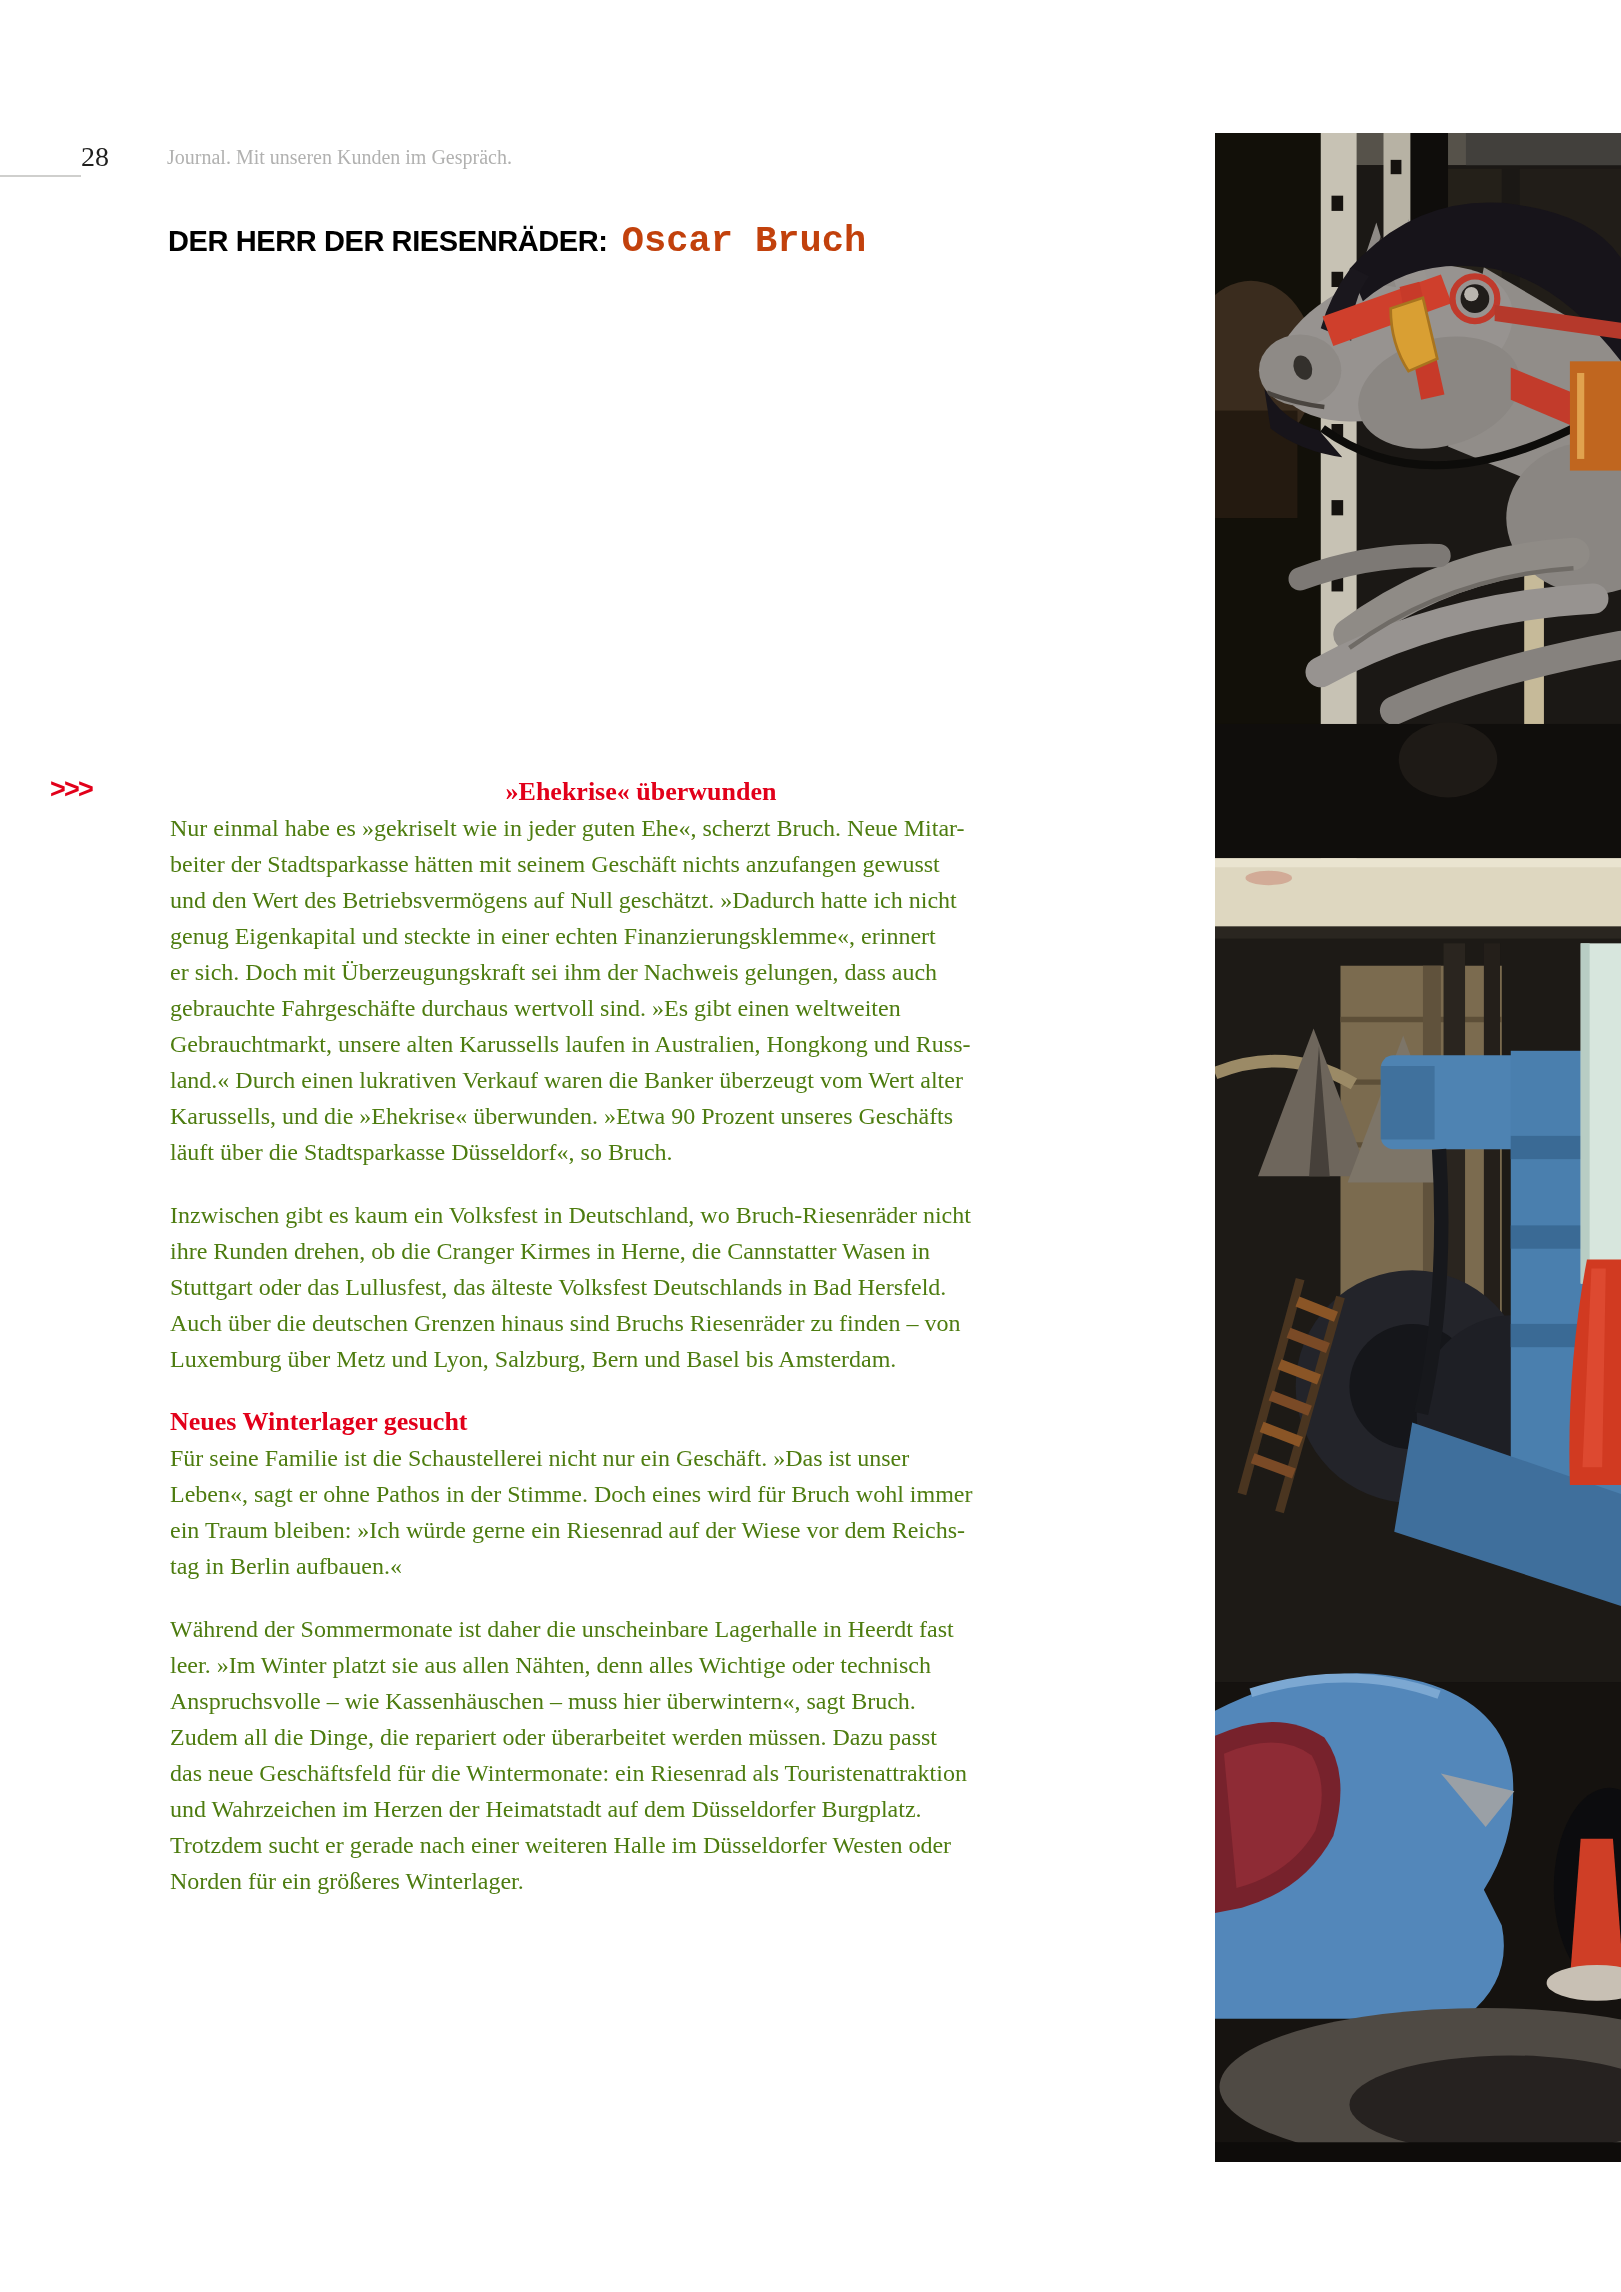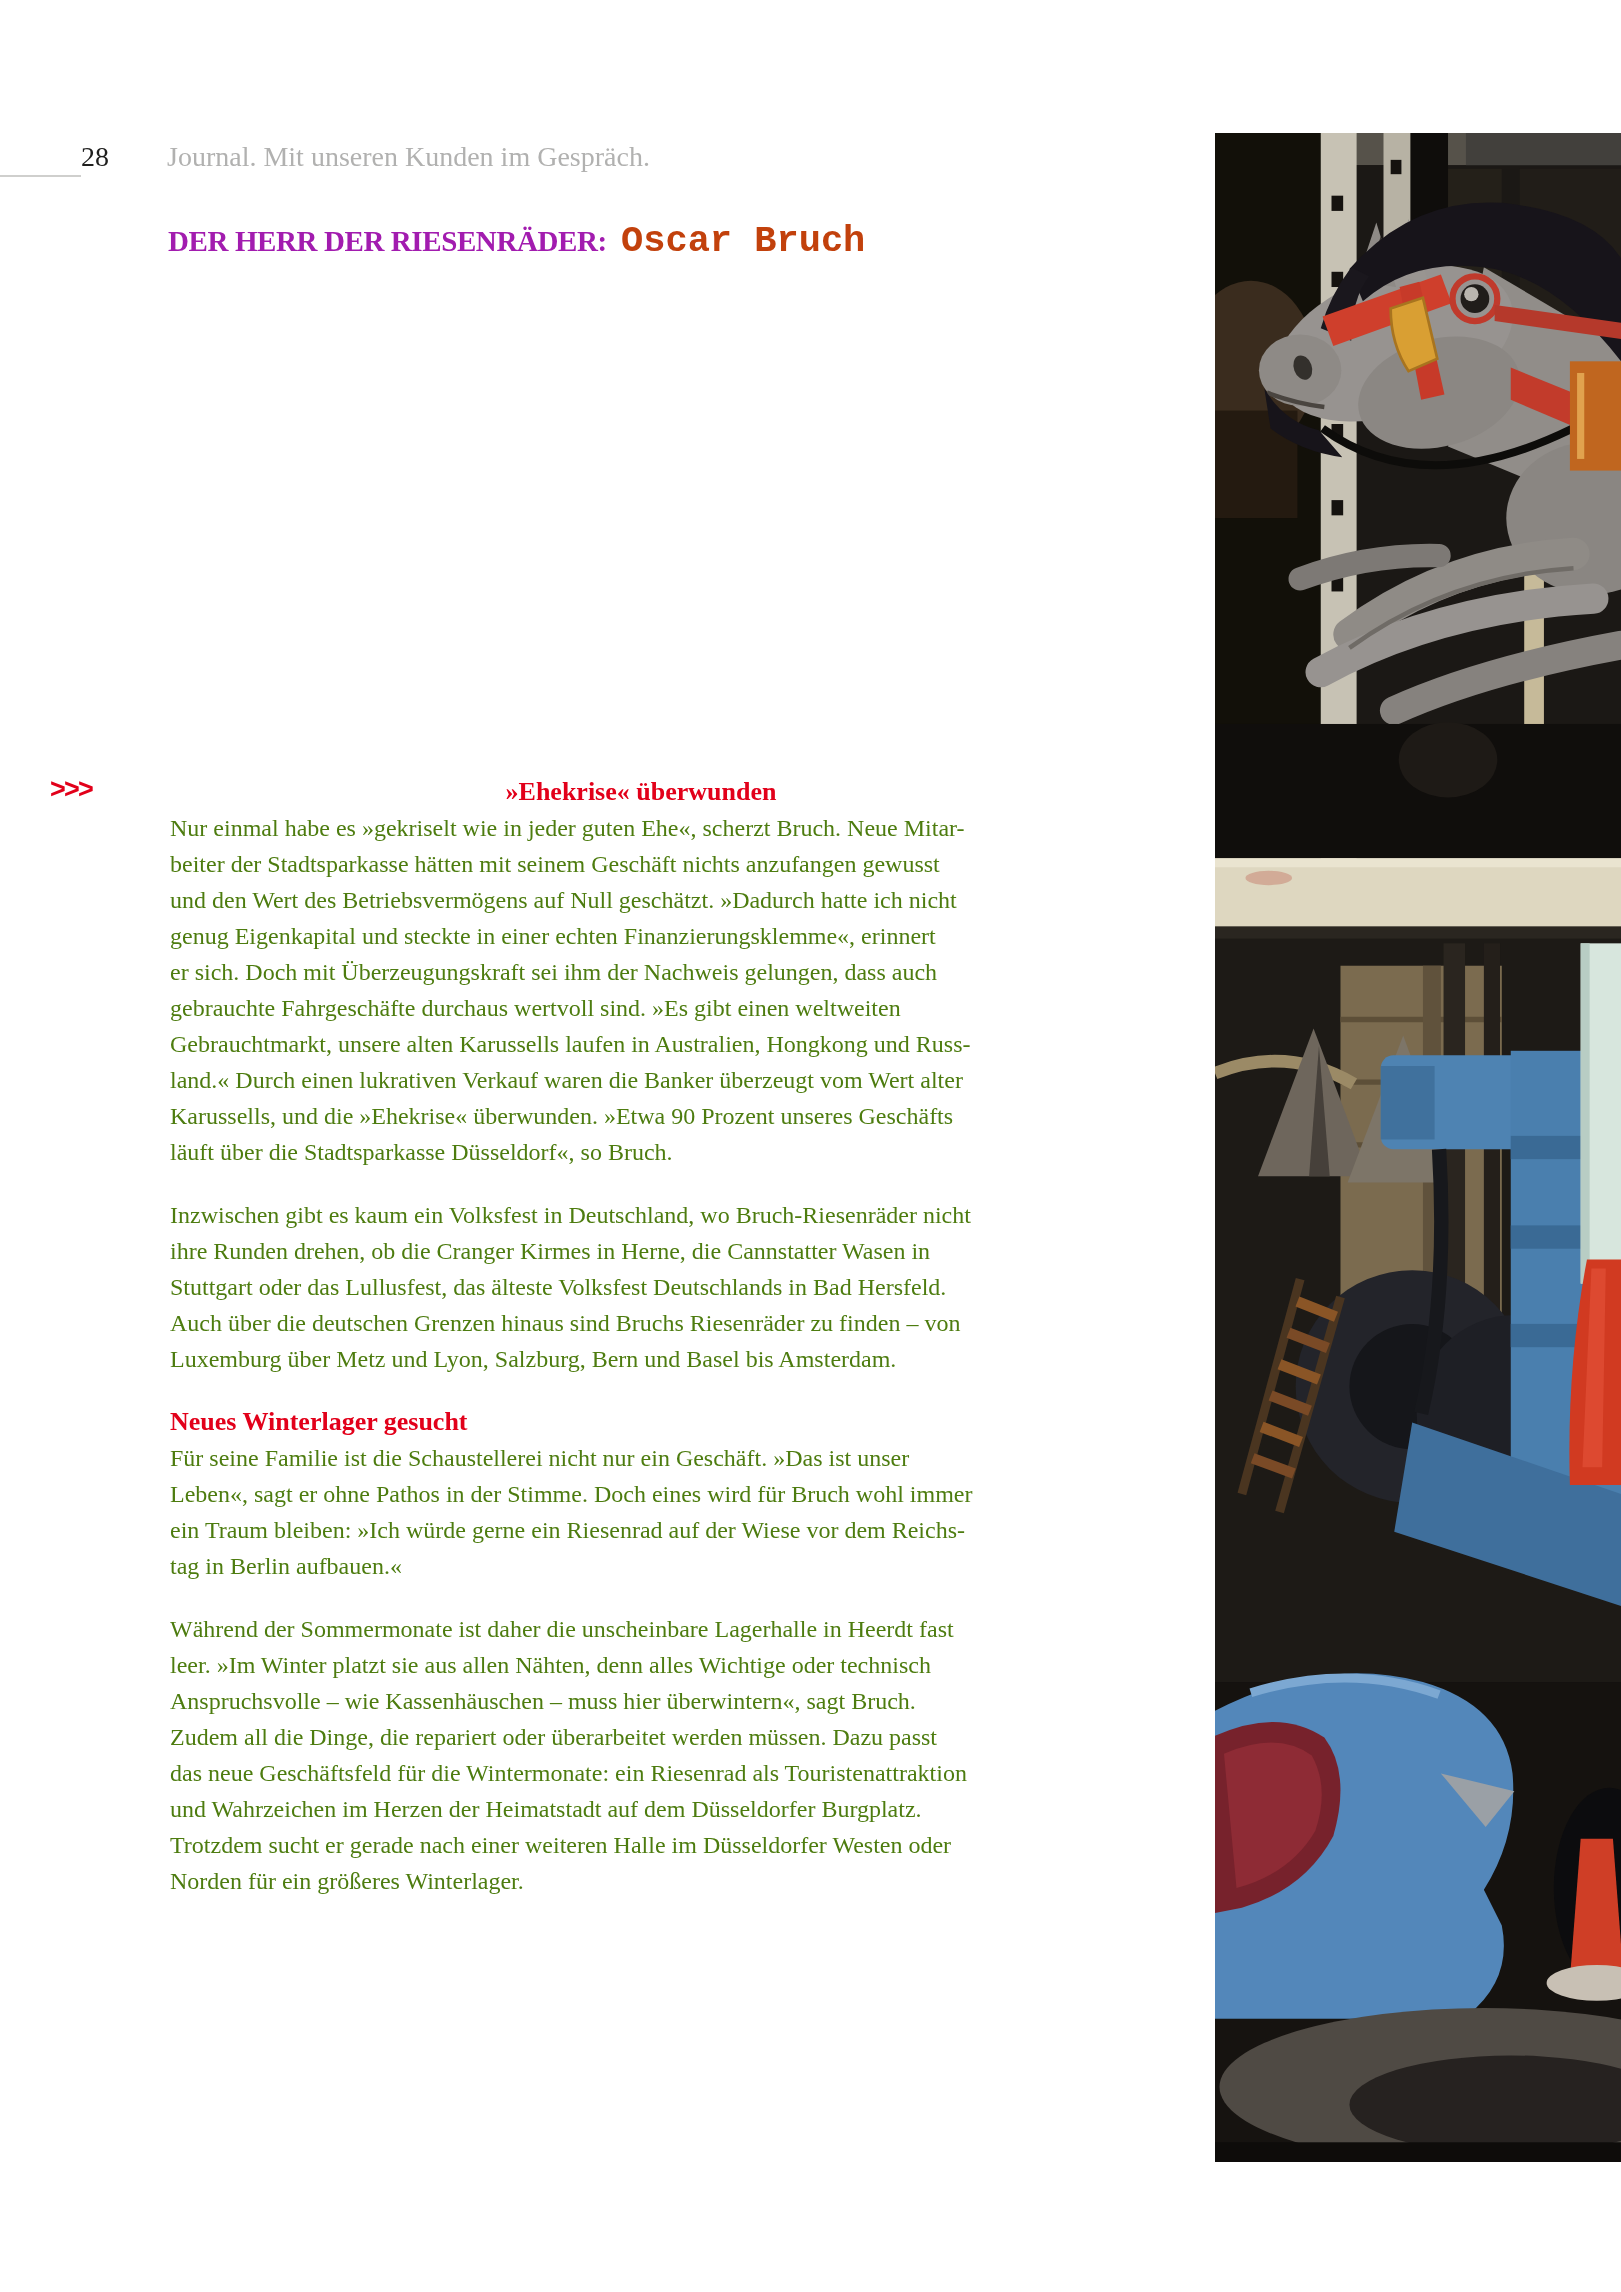--- a/index.html
+++ b/index.html
@@ -12,36 +12,36 @@
     color: #3c3c3b;
   }
 
   
   .page-number {
     position: absolute; left: 81px; top: 142px;
     font-size: 28px; line-height: 30px; color: #1f1f1e;
   }
   .journal-header {
     position: absolute; left: 167px; top: 142px;
-    font-size: 28px; line-height: 30px; color: #b1b1b0;
+    font-size: 20px; line-height: 30px; color: #b1b1b0;
   }
   .header-rule {
     position: absolute; left: 0; top: 175px;
     width: 81px; height: 1.8px; background: #cfcfcd;
   }
 
   
   .article-title {
     position: absolute; left: 168px; top: 220px;
     white-space: nowrap;
   }
   .title-label {
-    font-family: Liberation Serif, serif;
+    font-family: Liberation Sans, sans-serif;
     font-weight: bold; font-size: 29px; letter-spacing: -0.4px;
-    color: #a21caf;
+    color: #000000;
     margin-right: 14.3px;
   }
   .title-name {
     font-family: Liberation Mono, monospace;
     font-weight: bold; font-size: 37px; color: #c2410c;
   }
 
   
   .kicker {
     position: absolute; left: 50px; top: 774px;

